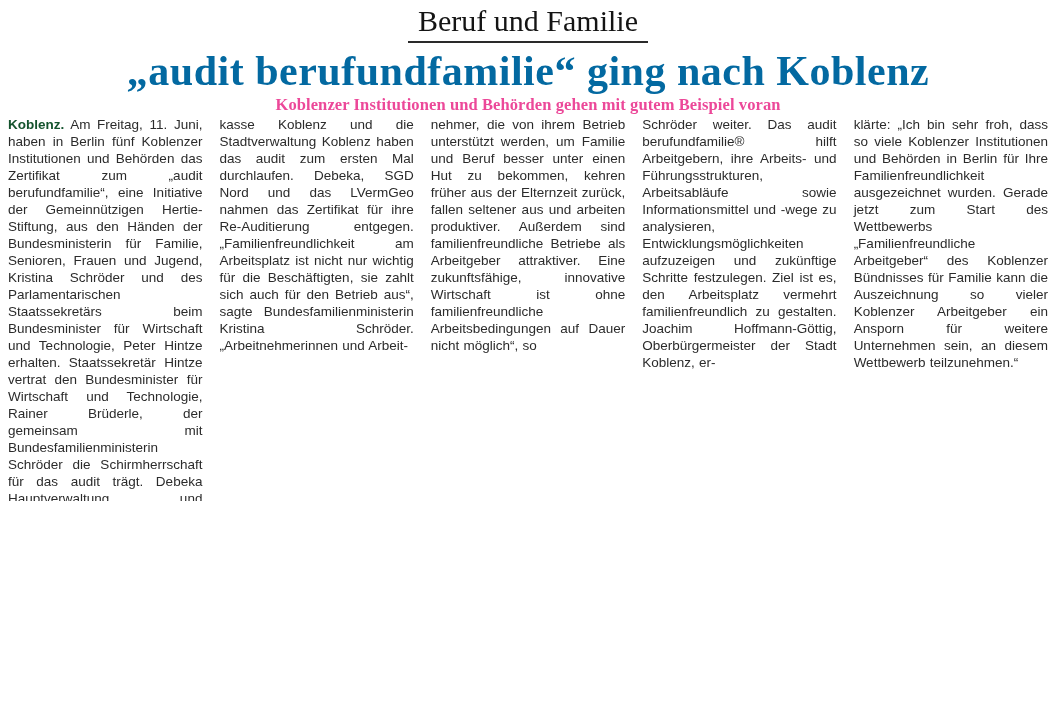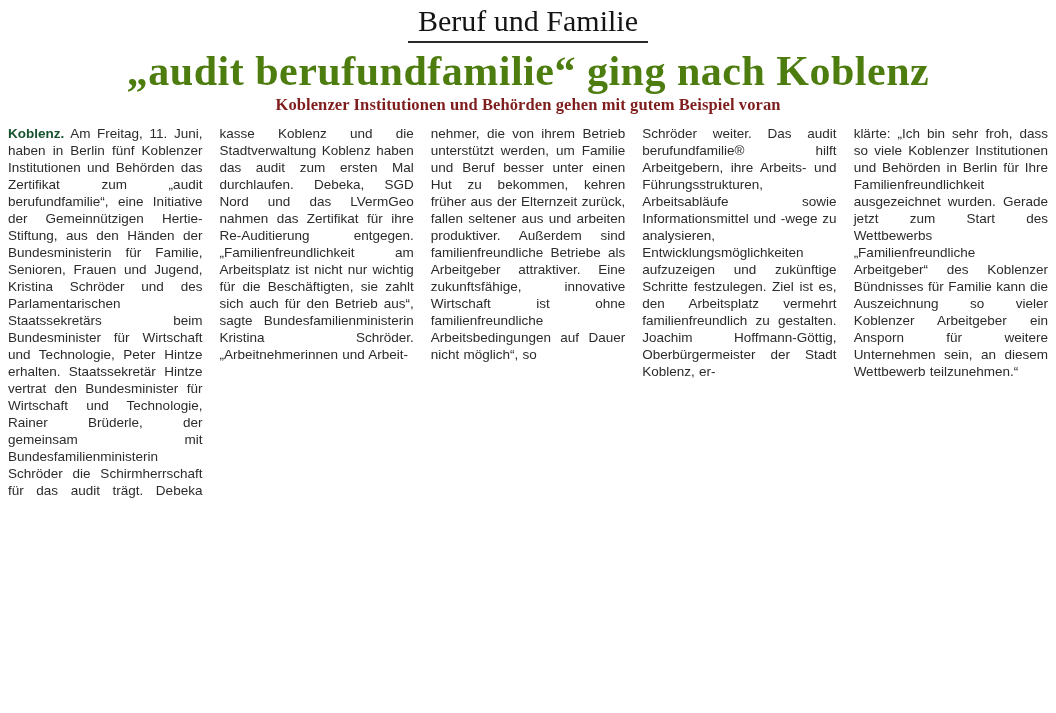--- a/index.html
+++ b/index.html
@@ -30,29 +30,29 @@
     line-height: 1.1;
     padding: 0 10px 4px 10px;
     border-bottom: 2px solid #2a2a2a;
   }
   .headline {
     margin: 7px 0 1px 0;
     font-family: "Liberation Serif", "DejaVu Serif", serif;
     font-size: 42px;
     font-weight: 700;
     line-height: 1.0;
-    color: #4d7c0f;
+    color: #0369a1;
     letter-spacing: 0.5px;
   }
   .subheadline {
-    margin: 3px 0 10px 0;
+    margin: 3px 0 1px 0;
     font-family: "Liberation Serif", "DejaVu Serif", serif;
     font-size: 16.5px;
     font-weight: 700;
-    color: #7f1d1d;
+    color: #ec4899;
     letter-spacing: 0.1px;
   }
   .columns {
     display: flex;
     flex-direction: row;
     align-items: flex-start;
     gap: 17px;
   }
   .col {
     flex: 1 1 0;

